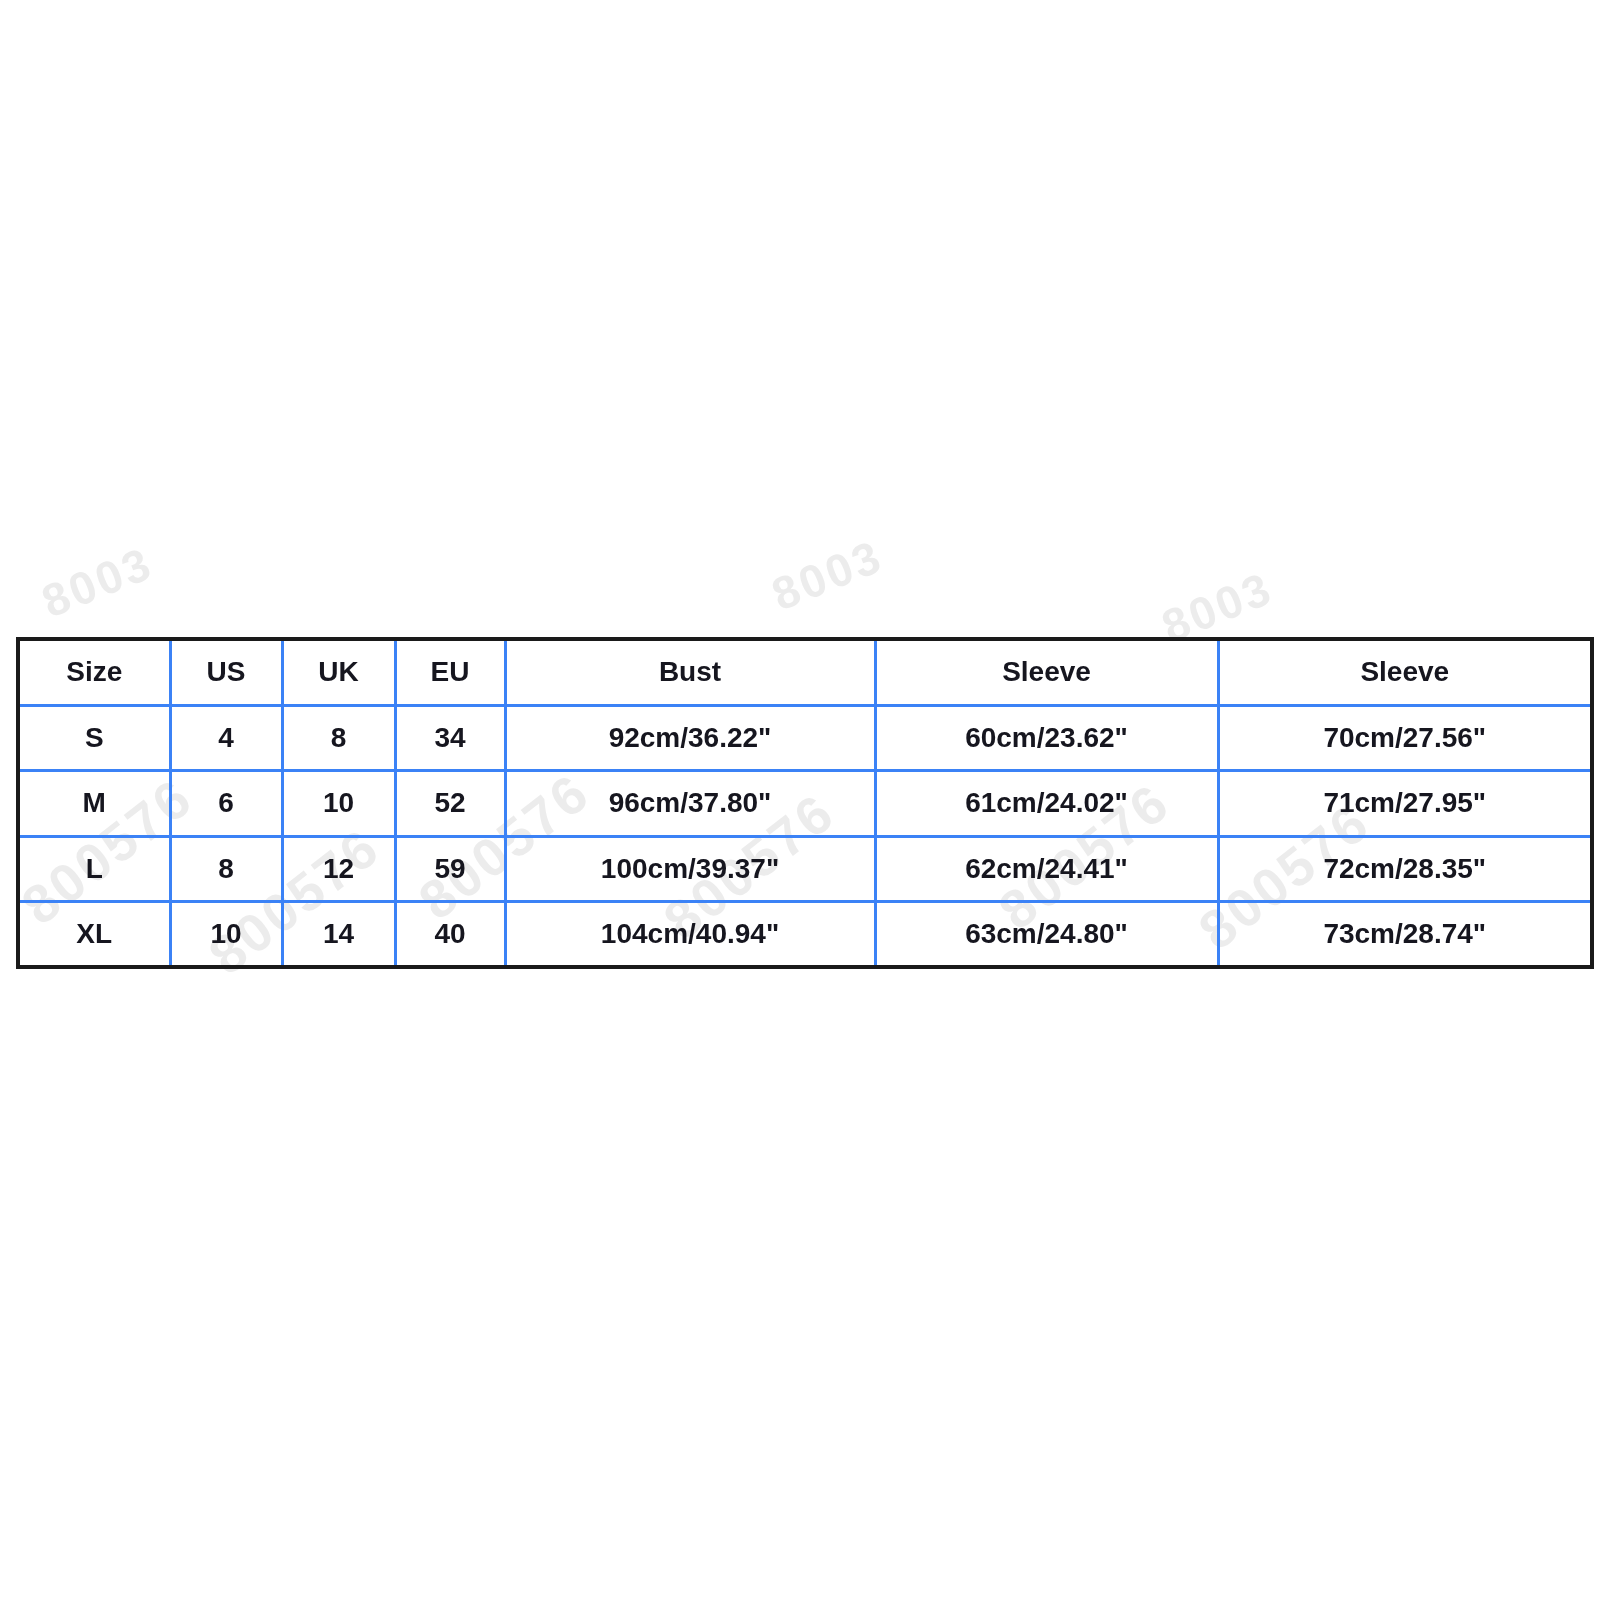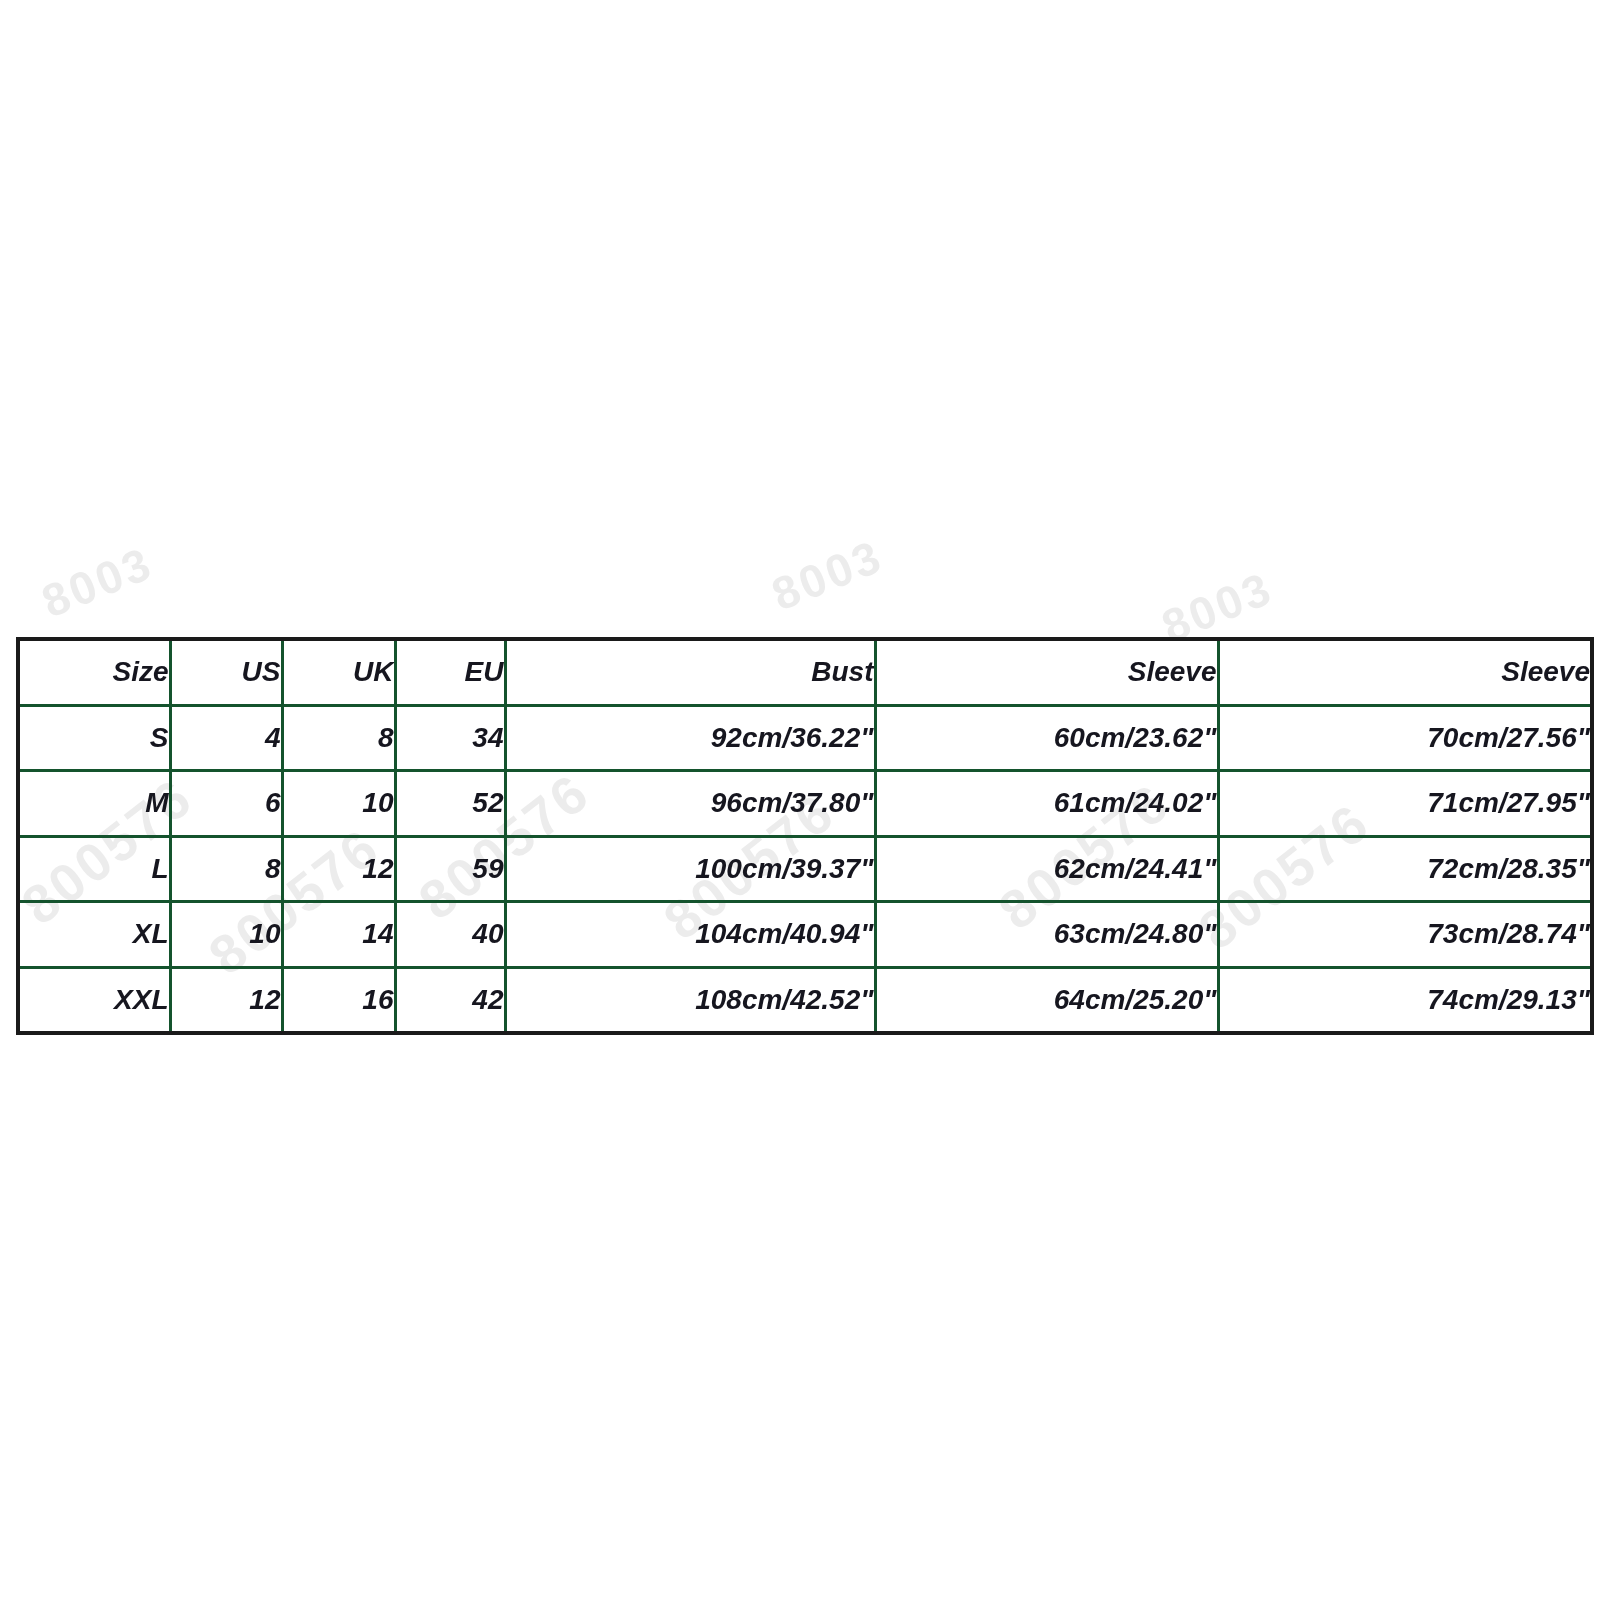--- a/index.html
+++ b/index.html
@@ -29,29 +29,28 @@
     position: absolute;
     left: 16px;
     top: 637px;
     width: 1574px;
     border-collapse: collapse;
     table-layout: fixed;
     border: 4px solid #1a1a1a;
   }
   table.size-chart th,
   table.size-chart td {
-    border: 3px solid #14532d;
-    text-align: right;
+    border: 3px solid #3b82f6;
+    text-align: center;
     vertical-align: middle;
     font-weight: bold;
     font-size: 28px;
     color: #16161f;
     padding: 0;
     overflow: hidden;
-    font-style: italic;
   }
   table.size-chart thead tr { height: 66px; }
   table.size-chart tbody tr { height: 65.5px; }
 </style>
 </head>
 <body>
 
 <div class="page">
 
   <span class="watermark wm-small" style="left:40px;  top:555px;">8003</span>
@@ -115,24 +114,15 @@
       </tr>
       <tr>
         <td>XL</td>
         <td>10</td>
         <td>14</td>
         <td>40</td>
         <td>104cm/40.94"</td>
         <td>63cm/24.80"</td>
         <td>73cm/28.74"</td>
       </tr>
-      <tr>
-        <td>XXL</td>
-        <td>12</td>
-        <td>16</td>
-        <td>42</td>
-        <td>108cm/42.52"</td>
-        <td>64cm/25.20"</td>
-        <td>74cm/29.13"</td>
-      </tr>
     </tbody>
   </table>
 </div>
 
 </body></html>

